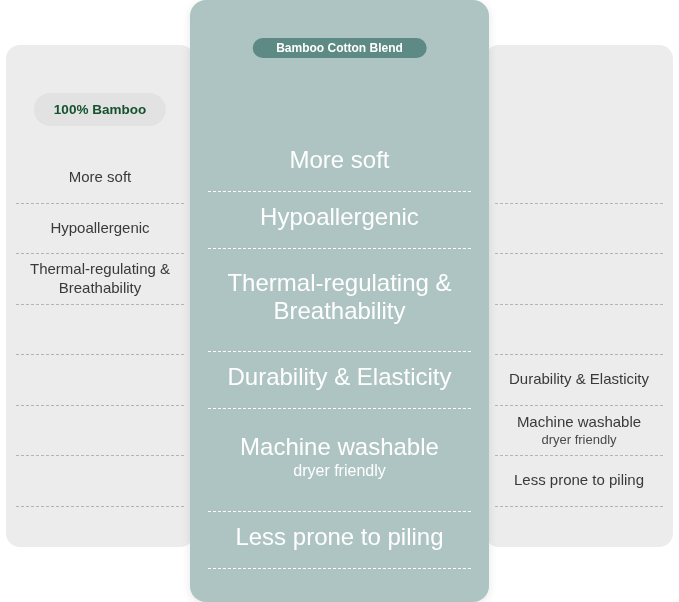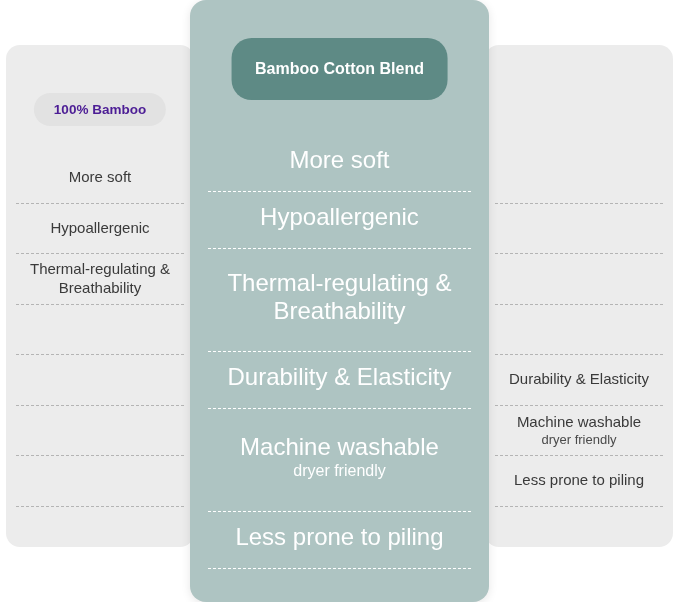--- a/index.html
+++ b/index.html
@@ -30,21 +30,21 @@
   }
   .side-panel.left  { left: 6px; }
   .side-panel.right { left: 485px; }
 
   .side-pill {
     position: absolute;
     top: 48px;
     left: 50%;
     transform: translateX(-50%);
     background: #e2e2e2;
-    color: #4c1d95;
+    color: #14532d;
     border-radius: 18px;
     padding: 9px 20px;
     font-size: 13.5px;
     font-weight: bold;
     white-space: nowrap;
   }
 
   .side-list {
     position: absolute;
     top: 108px;
@@ -83,22 +83,22 @@
     box-shadow: 0 2px 10px rgba(0,0,0,0.10);
   }
   .center-pill {
     position: absolute;
     top: 38px;
     left: 50%;
     transform: translateX(-50%);
     background: #5e8a85;
     color: #ffffff;
     border-radius: 20px;
-    padding: 22px 24px;
-    font-size: 16px;
+    padding: 3px 24px;
+    font-size: 12px;
     font-weight: bold;
     white-space: nowrap;
   }
   .center-list {
     position: absolute;
     top: 135px;
     left: 18px;
     right: 18px;
   }
   .center-row {

